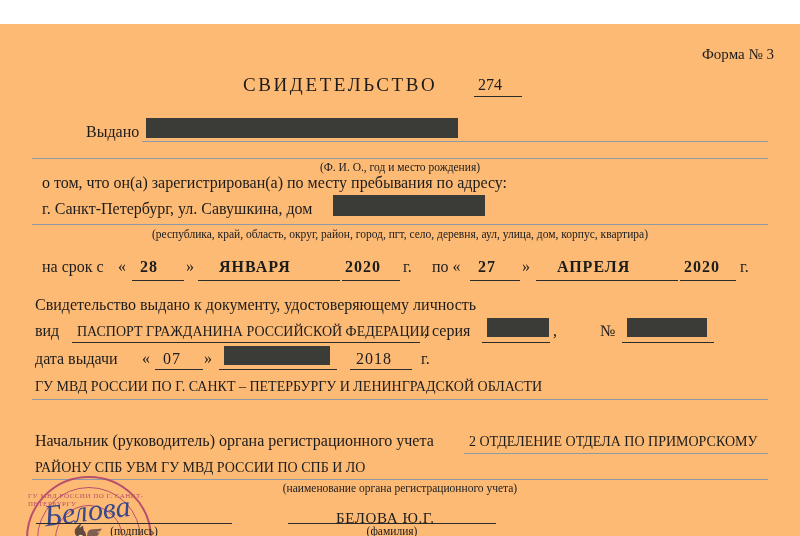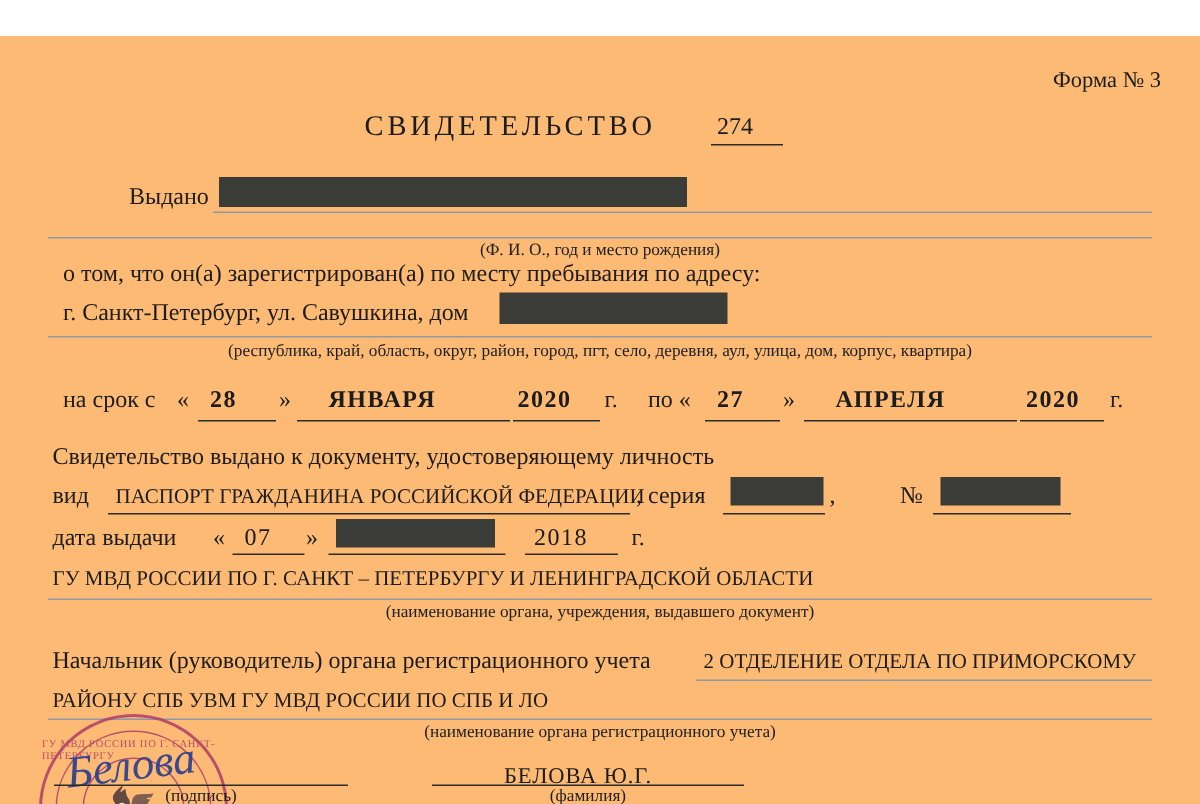--- a/index.html
+++ b/index.html
@@ -195,21 +195,20 @@
   <div class="t body-line" style="left:204px; top:326px;">»</div>
   <div class="redact" style="left:224px; top:322px; width:106px; height:19px;"></div>
   <div class="t body-line" style="left:356px; top:326px; letter-spacing:1px;">2018</div>
   <div class="t body-line" style="left:421px; top:326px;">г.</div>
   <div class="shortrule" style="left:155px; top:345px; width:48px;"></div>
   <div class="shortrule" style="left:219px; top:345px; width:118px;"></div>
   <div class="shortrule" style="left:350px; top:345px; width:62px;"></div>
 
   <div class="t small-caps-line" style="left:35px; top:355px;">ГУ  МВД  РОССИИ  ПО  Г. САНКТ – ПЕТЕРБУРГУ  И  ЛЕНИНГРАДСКОЙ ОБЛАСТИ</div>
   <div class="rule" style="left:32px; top:375px; width:736px;"></div>
-  <div class="caption" style="left:32px; top:378px; width:736px;">(наименование органа, учреждения, выдавшего документ)</div>
 
   <div class="t body-line" style="left:35px; top:408px;">Начальник (руководитель) органа регистрационного учета</div>
   <div class="t small-caps-line" style="left:469px; top:410px;">2 ОТДЕЛЕНИЕ ОТДЕЛА  ПО ПРИМОРСКОМУ</div>
   <div class="rule" style="left:464px; top:429px; width:304px;"></div>
   <div class="t small-caps-line" style="left:35px; top:436px;">РАЙОНУ СПБ УВМ  ГУ  МВД РОССИИ  ПО СПБ  И  ЛО</div>
   <div class="rule" style="left:32px; top:455px; width:736px;"></div>
   <div class="caption" style="left:32px; top:458px; width:736px;">(наименование органа регистрационного учета)</div>
 
   <div class="stamp">
     <div class="stamp-inner"></div>

